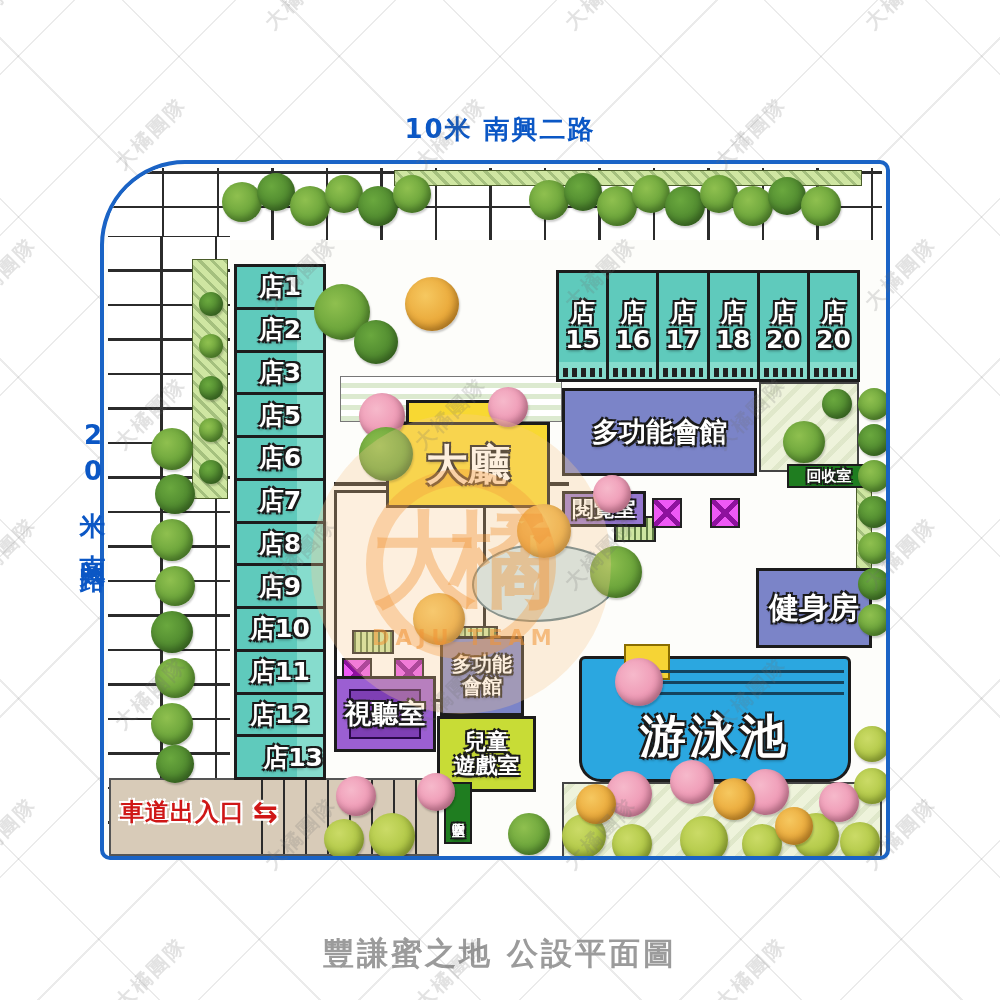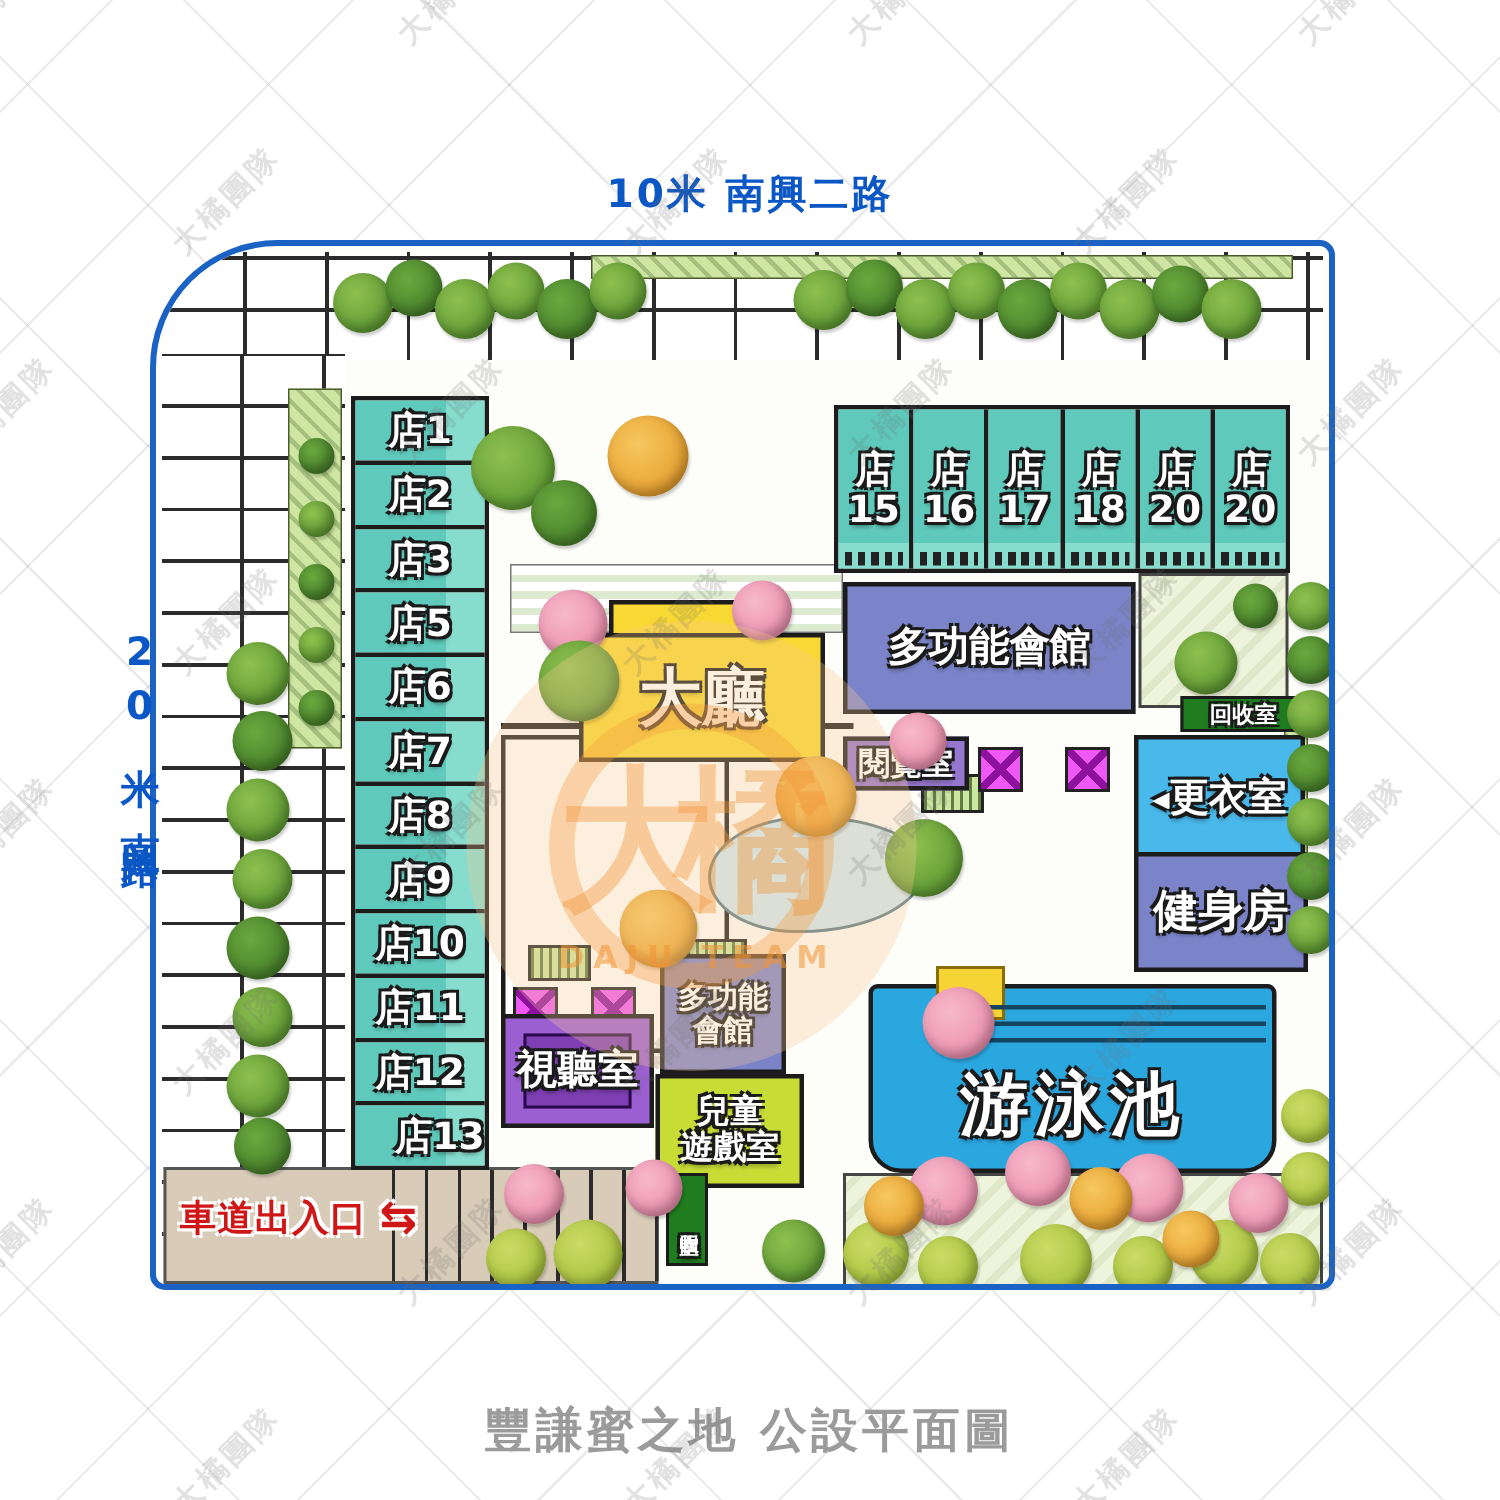--- a/index.html
+++ b/index.html
@@ -190,23 +190,20 @@
   </div>
   <div class="abs fac" style="left:302px;top:236px;width:114px;height:26px;background:var(--lobby-yellow);border-bottom:none"></div>
   <div class="abs fac" style="left:282px;top:258px;width:164px;height:86px;background:var(--lobby-yellow)">
     <span class="lbl outlined" style="font-size:42px">大廳</span>
   </div>
   <div class="abs fac" style="left:458px;top:327px;width:84px;height:36px;background:var(--reading-purple)">
     <span class="lbl outlined" style="font-size:21px">閱覽室</span>
   </div>
   <div class="abs fac" style="left:683px;top:300px;width:84px;height:24px;background:var(--recycle-green);border-width:2px">
     <span class="lbl outlined" style="font-size:15px">回收室</span>
-  </div>
-  <div class="abs fac" style="left:652px;top:326px;width:114px;height:84px;background:var(--changing-blue)">
-    <span class="lbl outlined" style="font-size:26px"><span style="font-size:15px;vertical-align:middle">◀</span><span>更衣室</span></span>
   </div>
   <div class="abs fac" style="left:652px;top:404px;width:116px;height:80px;background:var(--hall-purple)">
     <span class="lbl outlined" style="font-size:30px">健身房</span>
   </div>
   <div class="abs fac" style="left:475px;top:492px;width:272px;height:126px;background:var(--pool-blue);border-radius:6px 6px 22px 22px">
     <span class="lbl outlined" style="font-size:46px;letter-spacing:4px;margin-top:35px">游泳池</span>
   </div>
   <div class="lane" style="left:540px;top:506px;width:200px"></div>
   <div class="lane" style="left:540px;top:517px;width:200px"></div>
   <div class="lane" style="left:540px;top:528px;width:200px"></div>

